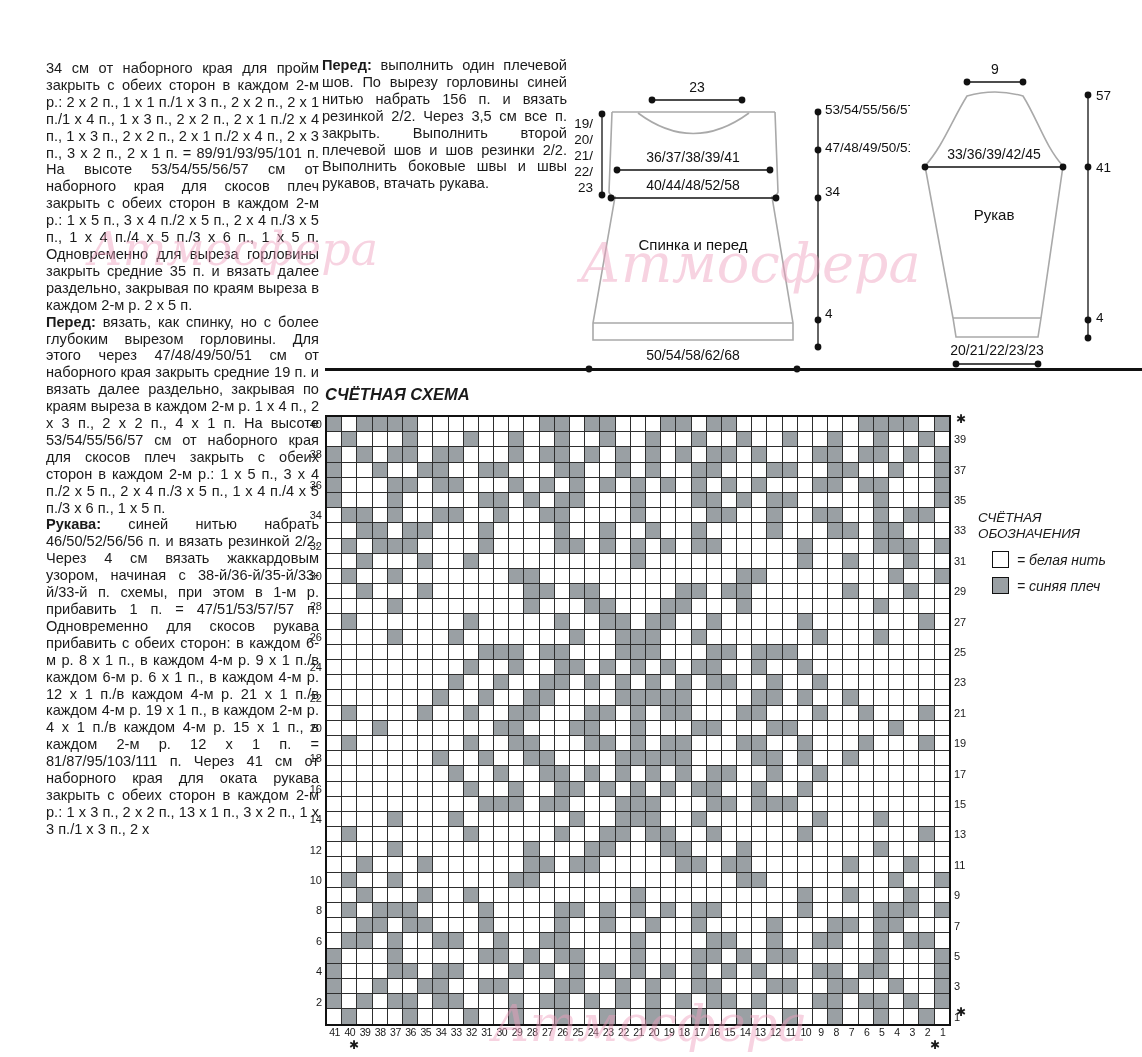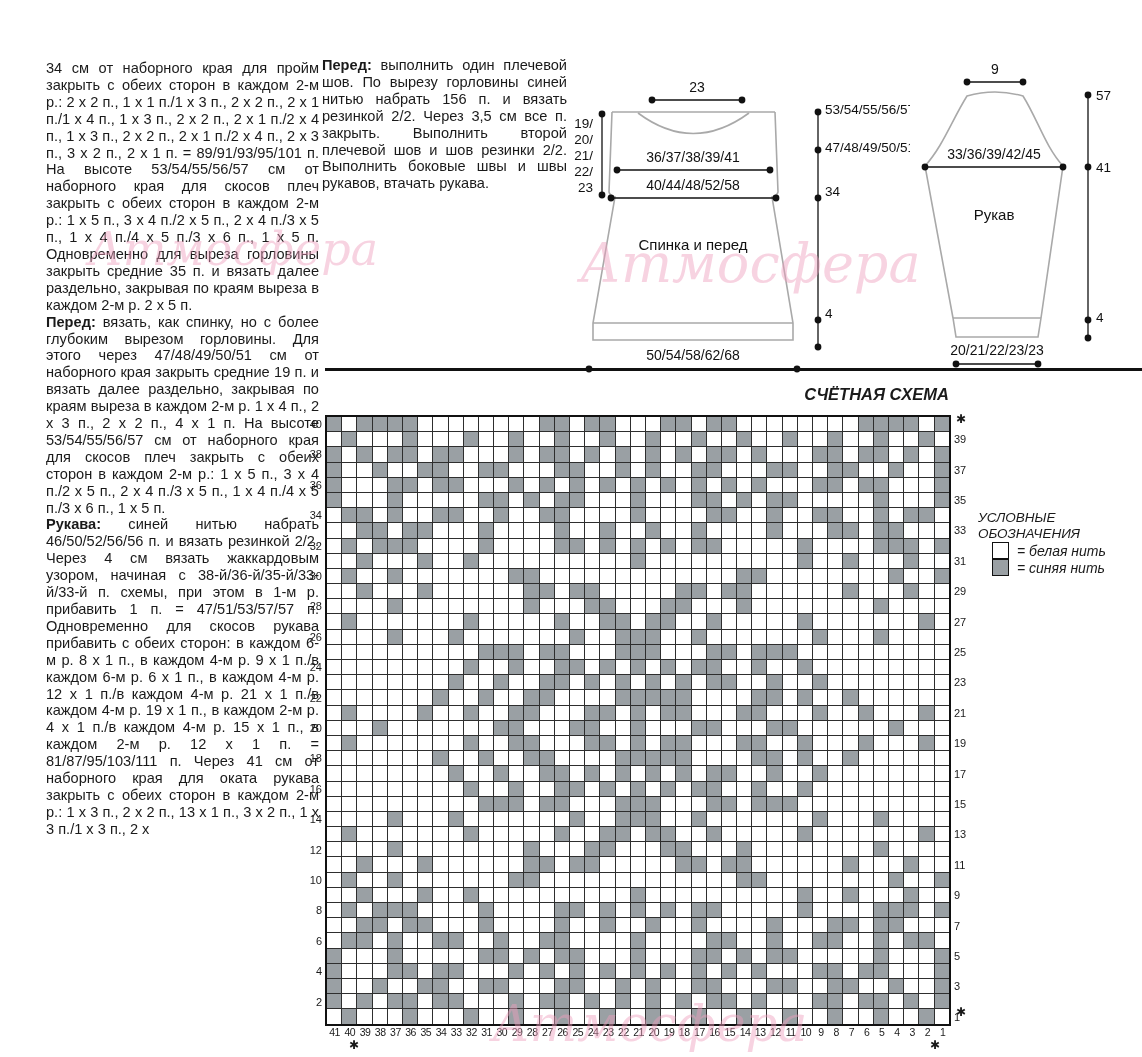--- a/index.html
+++ b/index.html
@@ -10,27 +10,27 @@
   .lead{font-weight:bold;}
   
   #grid{position:absolute;left:325px;top:415px;display:grid;
         grid-template-columns:repeat(41,14.2px);grid-auto-rows:14.2px;gap:1px;
         background:#2e2e2e;border:2px solid #111;}
   .cell{background:#ffffff;}
   .cell.on{background:#9aa0a4;}
   .rlab{position:absolute;font-size:11px;width:24px;line-height:14.2px;}
   .blab{position:absolute;font-size:10.5px;width:15.2px;text-align:center;letter-spacing:-0.5px;}
   .ast{position:absolute;font-size:12px;}
-  #chart-title{position:absolute;left:325px;top:385px;width:624px;text-align:right;
+  #chart-title{position:absolute;left:325px;top:385px;width:624px;text-align:left;
                font-weight:bold;font-style:italic;font-size:16.5px;}
   #sep{position:absolute;left:325px;top:368px;width:817px;height:3px;background:#111;}
   
   #legend{position:absolute;left:978px;top:510px;width:164px;font-style:italic;}
   #legend .lt{font-size:13.5px;line-height:16px;}
-  .lrow{display:flex;align-items:center;font-size:14px;}
+  .lrow{display:flex;align-items:center;margin-top:9px;font-size:14px;}
   .lbox{width:15px;height:15px;border:1.6px solid #111;margin:0 8px 0 14px;flex:0 0 auto;}
   .lbox.white{background:#fff;}
   .lbox.blue{background:#9aa0a4;}
   
   svg text{font-family:"Liberation Sans",sans-serif;fill:#111;}
   .dim{stroke:#111;stroke-width:1.3;}
   .dot{fill:#111;}
   .shape{fill:none;stroke:#a9a9a9;stroke-width:1.6;}
   .wm{position:absolute;font-family:"DejaVu Serif",serif;font-style:italic;
       color:#ef9ebd;opacity:.45;pointer-events:none;white-space:nowrap;}
@@ -1864,30 +1864,30 @@
       <div class="blab" style="left: 935px; top: 1026px;">1</div>
     </div>
 
   <span class="ast" style="left:956px;top:412px;">✱</span>
   <span class="ast" style="left:956px;top:1005px;">✱</span>
   <span class="ast" style="left:349px;top:1038px;">✱</span>
   <span class="ast" style="left:930px;top:1038px;">✱</span>
 
   <div id="legend">
     <div class="lt">
-      <span>УСЛОВНЫЕ</span><br>
+      <span>СЧЁТНАЯ</span><br>
       <span>ОБОЗНАЧЕНИЯ</span>
     </div>
     <div class="lrow">
       <span class="lbox white"></span>
       <span>= белая нить</span>
     </div>
     <div class="lrow">
       <span class="lbox blue"></span>
-      <span>= синяя нить</span>
+      <span>= синяя плеч</span>
     </div>
   </div>
 
   <div class="wm" style="left:88px;top:222px;font-size:46px;">Атмосфера</div>
   <div class="wm" style="left:580px;top:232px;font-size:54px;">Атмосфера</div>
   <div class="wm" style="left:492px;top:995px;font-size:50px;">Атмосфера</div>
 
 </div>
 
 </body></html>

